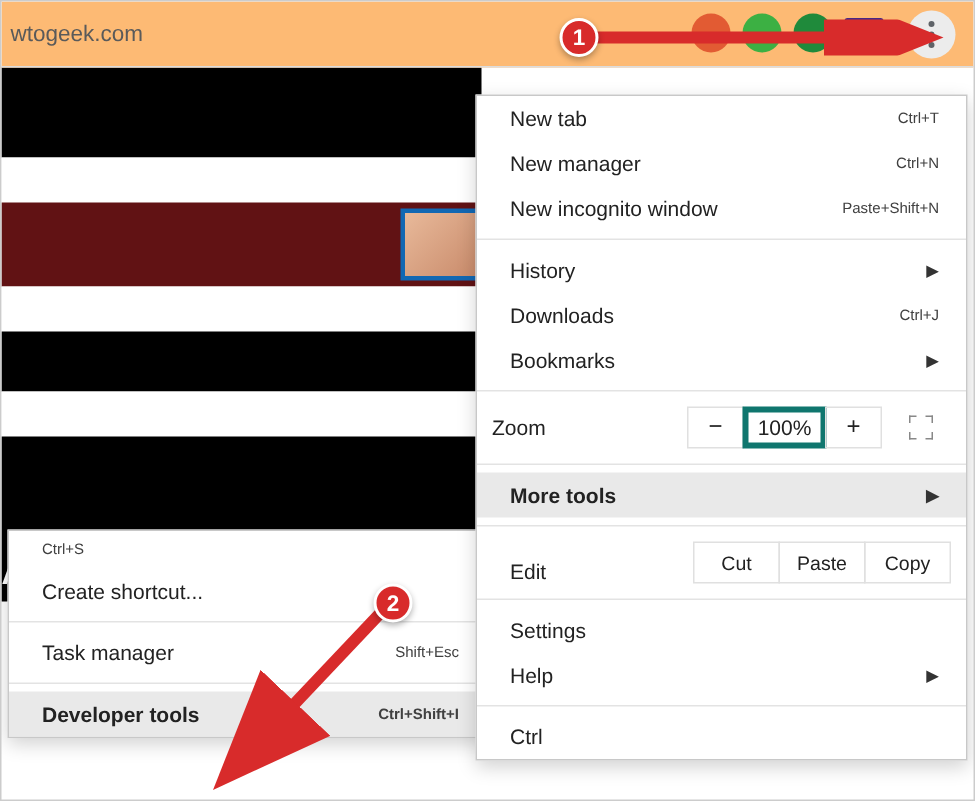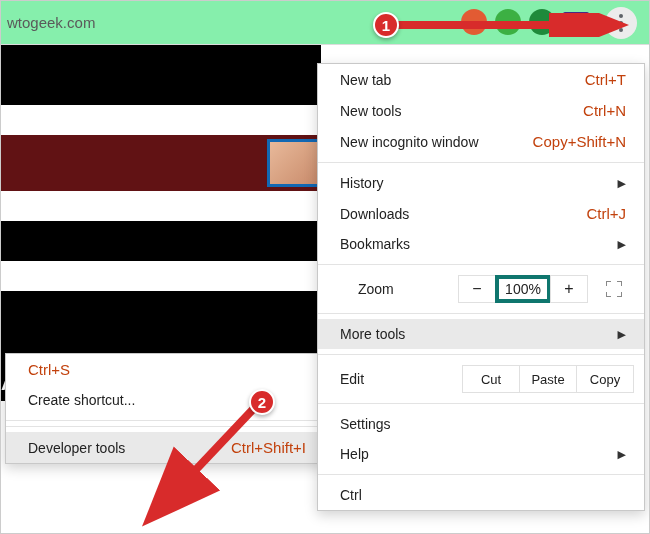--- a/index.html
+++ b/index.html
@@ -1,52 +1,52 @@
 <!DOCTYPE html>
 <html><head>
   <meta charset="utf-8">
   <style>
     * { margin: 0; padding: 0; box-sizing: border-box; font-family: "Segoe UI", Arial, sans-serif; }
     body { width: 650px; height: 534px; position: relative; overflow: hidden; background: #fff; border: 1px solid #ccc; }
 
-    .address-bar { position: absolute; top: 0; left: 0; right: 0; height: 44px; background: #86efac; display: flex; align-items: center; border-bottom: 1px solid #dcdcdc; z-index: 1; }
+    .address-bar { position: absolute; top: 0; left: 0; right: 0; height: 44px; background: #fdba74; display: flex; align-items: center; border-bottom: 1px solid #dcdcdc; z-index: 1; }
     .url { color: #5a5a5a; font-size: 15px; padding-left: 6px; }
     .ext-icons { position: absolute; right: 60px; top: 8px; display: flex; gap: 8px; align-items: center; }
     .ext-dot { width: 26px; height: 26px; border-radius: 50%; }
     .purple-badge { width: 26px; height: 20px; background: #492884; color: #fff; font-size: 12px; font-weight: bold; display: flex; align-items: center; justify-content: center; border-radius: 2px; }
     .menu-btn { position: absolute; right: 12px; top: 6px; width: 32px; height: 32px; border-radius: 50%; background: #ececec; display: flex; flex-direction: column; align-items: center; justify-content: center; gap: 3px; cursor: pointer; }
     .menu-btn span { width: 4px; height: 4px; border-radius: 50%; background: #5f6368; }
 
     .page-bg { position: absolute; top: 44px; left: 0; width: 320px; height: 490px; z-index: 0; }
     .stripe { height: 60px; }
     .stripe.black { background: #000; }
     .stripe.white { background: #fff; height: 30px; }
     .stripe.maroon { background: #611214; height: 56px; display: flex; justify-content: flex-end; align-items: center; }
     .photo { width: 54px; height: 48px; background: linear-gradient(135deg, #e8b99a, #c98b6b); border: 3px solid #1268b3; margin-right: 0px; }
     .stripe.last { background: #000; height: 110px; display: flex; align-items: flex-end; padding: 0 0 6px 0; }
     .headline { color: #fff; font-weight: 800; font-size: 21px; letter-spacing: 0.5px; font-family: Arial, sans-serif; }
 
     .main-menu { position: absolute; right: 4px; top: 62px; width: 328px; background: #fff; border: 1px solid #c8c8c8; box-shadow: 0 4px 12px rgba(0,0,0,.18); z-index: 10; font-size: 14px; color: #222; }
     .m-row { display: flex; justify-content: space-between; align-items: center; padding: 7px 18px 7px 22px; cursor: pointer; }
-    .m-row.highlighted { background: #e9e9e9; }
-    .shortcut { color: #c2410c; font-size: 15px; }
+    .m-row.highlighted { background: #e9e9e9; font-weight: bold; }
+    .shortcut { color: #404040; font-size: 10px; }
     .arrow { color: #333; font-size: 11px; }
     .m-sep { height: 1px; background: #e3e3e3; margin: 5px 0; }
-    .zoom-row { display: flex; align-items: center; padding: 5px 10px 5px 40px; }
+    .zoom-row { display: flex; align-items: center; padding: 5px 10px 5px 10px; }
     .zoom-row .lbl { flex: 1; }
     .zoom-ctrl { width: 38px; height: 28px; border: 1px solid #e0e0e0; display: flex; align-items: center; justify-content: center; font-size: 16px; margin-left: -1px; cursor: pointer; }
     .zoom-val { width: 56px; height: 28px; border: 4px solid #0f766e; display: flex; align-items: center; justify-content: center; font-size: 14px; margin-left: -1px; }
     .fullscreen { width: 40px; height: 28px; margin-left: 6px; display: flex; align-items: center; justify-content: center; cursor: pointer; }
     .fs-icon { width: 16px; height: 16px; position: relative; }
     .fs-icon i { position: absolute; width: 5px; height: 5px; border: 1.5px solid #888; }
     .fs-icon i.tl { top: 0; left: 0; border-right: none; border-bottom: none; }
     .fs-icon i.tr { top: 0; right: 0; border-left: none; border-bottom: none; }
     .fs-icon i.bl { bottom: 0; left: 0; border-right: none; border-top: none; }
     .fs-icon i.br { bottom: 0; right: 0; border-left: none; border-top: none; }
-    .edit-row { display: flex; align-items: center; padding: 5px 10px 5px 22px; }
+    .edit-row { display: flex; align-items: flex-end; padding: 5px 10px 5px 22px; }
     .edit-row .lbl { flex: 1; }
     .edit-cell { width: 58px; height: 28px; border: 1px solid #e0e0e0; margin-left: -1px; display: flex; align-items: center; justify-content: center; font-size: 13px; cursor: pointer; }
 
     .sub-menu { position: absolute; left: 4px; top: 352px; width: 320px; background: #fff; border: 1px solid #c8c8c8; box-shadow: 0 4px 12px rgba(0,0,0,.18); z-index: 9; font-size: 14px; color: #222; }
     .sub-menu .m-row.highlighted { background: #e9e9e9; }
 
     .callout { position: absolute; width: 26px; height: 26px; border-radius: 50%; background: #d82b2b; color: #fff; font-weight: bold; font-size: 15px; display: flex; align-items: center; justify-content: center; border: 2px solid #fff; box-shadow: 0 2px 4px rgba(0,0,0,.3); z-index: 20; }
     .arrow-svg { position: absolute; z-index: 15; pointer-events: none; }
   </style>
 </head>
@@ -80,26 +80,26 @@
       <span class="headline">AKES BEES VERY AGITATED?</span>
     </div>
 </div>
 
 <div class="main-menu">
   <div class="m-row">
       <span>New tab</span>
       <span class="shortcut">Ctrl+T</span>
     </div>
   <div class="m-row">
-      <span>New tools</span>
+      <span>New manager</span>
       <span class="shortcut">Ctrl+N</span>
     </div>
   <div class="m-row">
       <span>New incognito window</span>
-      <span class="shortcut">Copy+Shift+N</span>
+      <span class="shortcut">Paste+Shift+N</span>
     </div>
   <div class="m-sep"></div>
   <div class="m-row">
       <span>History</span>
       <span class="arrow">▶</span>
     </div>
   <div class="m-row">
       <span>Downloads</span>
       <span class="shortcut">Ctrl+J</span>
     </div>
@@ -149,20 +149,24 @@
 </div>
 
 <div class="sub-menu">
   <div class="m-row">
       <span class="shortcut">Ctrl+S</span>
     </div>
   <div class="m-row">
       <span>Create shortcut...</span>
     </div>
   <div class="m-sep"></div>
+  <div class="m-row">
+      <span>Task manager</span>
+      <span class="shortcut">Shift+Esc</span>
+    </div>
   <div class="m-sep"></div>
   <div class="m-row highlighted">
       <span>Developer tools</span>
       <span class="shortcut">Ctrl+Shift+I</span>
     </div>
 </div>
 
 <svg class="arrow-svg" style="left:392px; top:12px;" width="238" height="24">
   <defs>
       <marker id="ah1" markerWidth="10" markerHeight="10" refX="8" refY="4" orient="auto">

